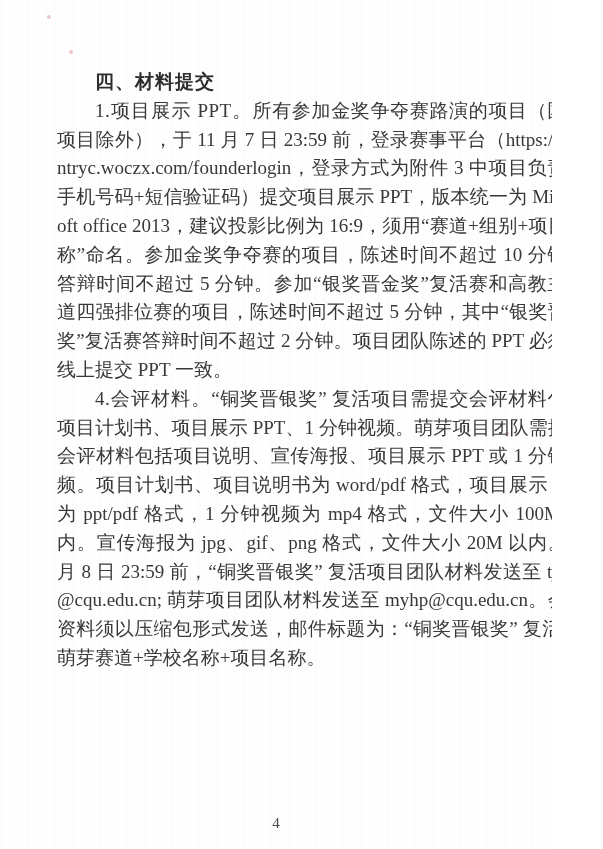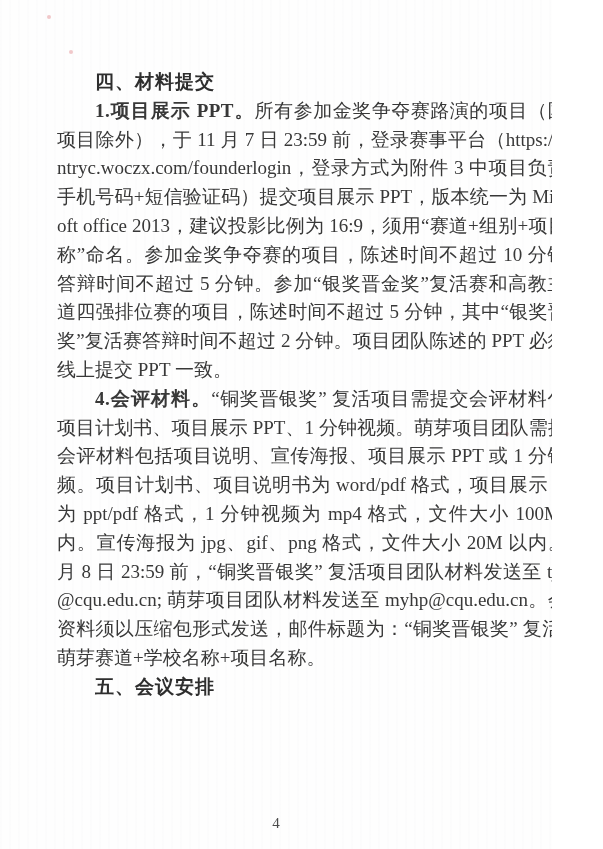--- a/index.html
+++ b/index.html
@@ -40,21 +40,21 @@
     text-indent: 2em;
     color: #2e2e2e;
     letter-spacing: 1px;
     text-align: left;
   }
   .para {
     margin: 0;
     text-indent: 2em;
   }
   .para .lead {
-    font-weight: bold;
+    font-weight: normal;
     letter-spacing: 0.5px;
   }
   .page-number {
     position: absolute;
     top: 815px;
     left: 0;
     width: 100%;
     text-align: center;
     font-size: 15px;
     color: #4a4a4a;
@@ -80,21 +80,20 @@
   <div class="speck" style="left:593px; top:440px;"></div>
 
   <div class="content">
 
     <h2 class="section-heading">四、材料提交</h2>
 
     <p class="para"><b class="lead">1.项目展示 PPT。</b><span>所有参加金奖争夺赛路演的项目（国际项目除外），于 11 月 7 日 23:59 前，登录赛事平台（https://countryc.woczx.com/founderlogin，登录方式为附件 3 中项目负责人手机号码+短信验证码）提交项目展示 PPT，版本统一为 Microsoft office 2013，建议投影比例为 16:9，须用“赛道+组别+项目名称”命名。参加金奖争夺赛的项目，陈述时间不超过 10 分钟，答辩时间不超过 5 分钟。参加“银奖晋金奖”复活赛和高教主赛道四强排位赛的项目，陈述时间不超过 5 分钟，其中“银奖晋金奖”复活赛答辩时间不超过 2 分钟。项目团队陈述的 PPT 必须与线上提交 PPT 一致。</span></p>
 
     <p class="para"><b class="lead">4.会评材料。</b><span>“铜奖晋银奖” 复活项目需提交会评材料包括项目计划书、项目展示 PPT、1 分钟视频。萌芽项目团队需提交会评材料包括项目说明、宣传海报、项目展示 PPT 或 1 分钟视频。项目计划书、项目说明书为 word/pdf 格式，项目展示 PPT 为 ppt/pdf 格式，1 分钟视频为 mp4 格式，文件大小 100M 以内。宣传海报为 jpg、gif、png 格式，文件大小 20M 以内。11 月 8 日 23:59 前，“铜奖晋银奖” 复活项目团队材料发送至 tjyhp@cqu.edu.cn; 萌芽项目团队材料发送至 myhp@cqu.edu.cn。会评资料须以压缩包形式发送，邮件标题为：“铜奖晋银奖” 复活赛/萌芽赛道+学校名称+项目名称。</span></p>
 
-    <h2 class="section-heading">五、会议安排</h2>
 
 
 
   </div>
 
   <div class="page-number">4</div>
 
 </div>
 
 </body></html>

